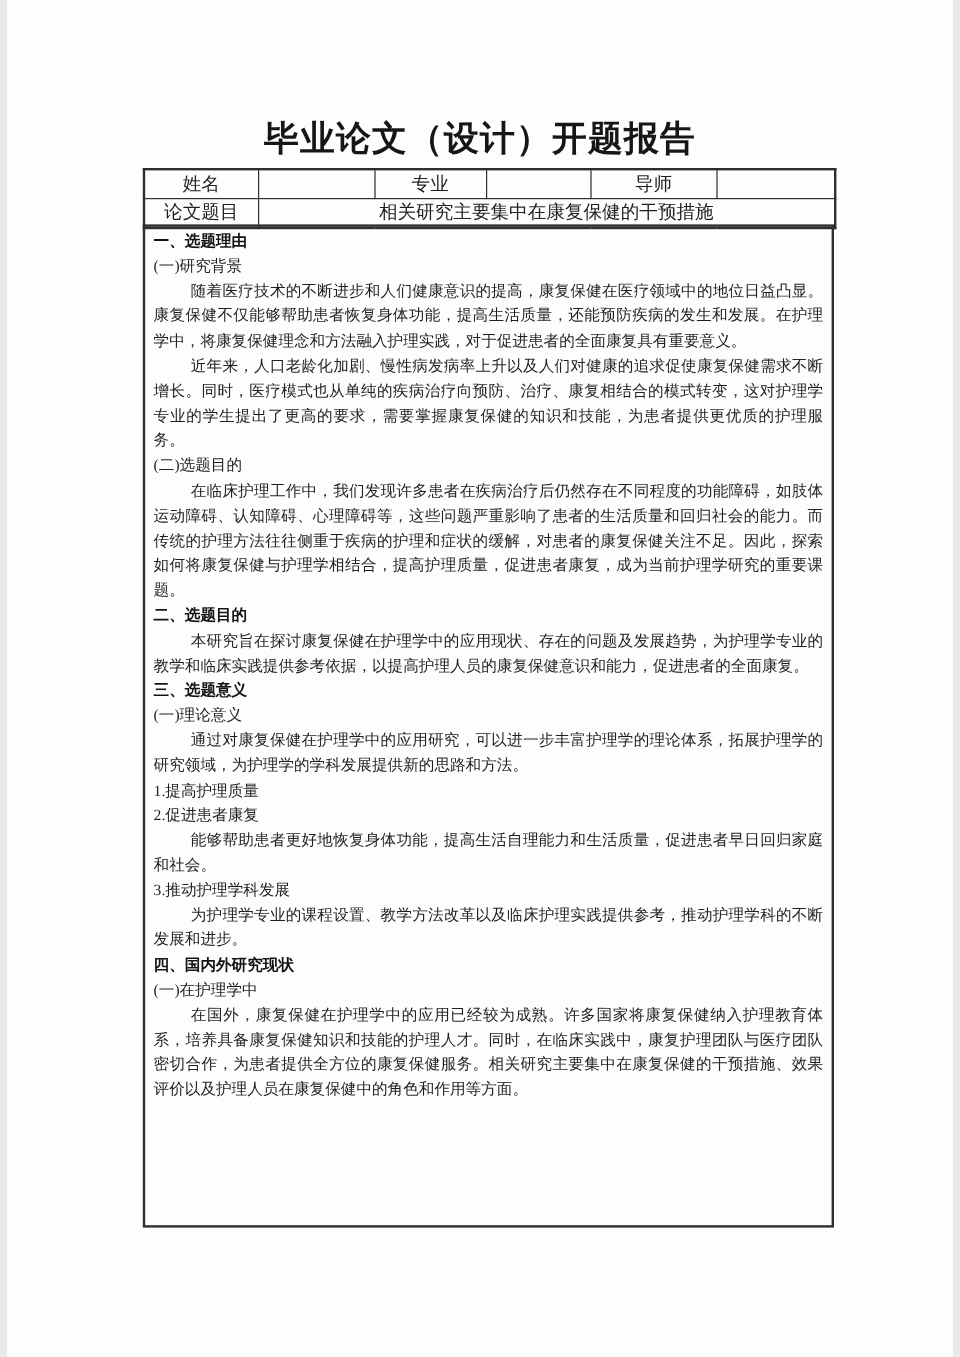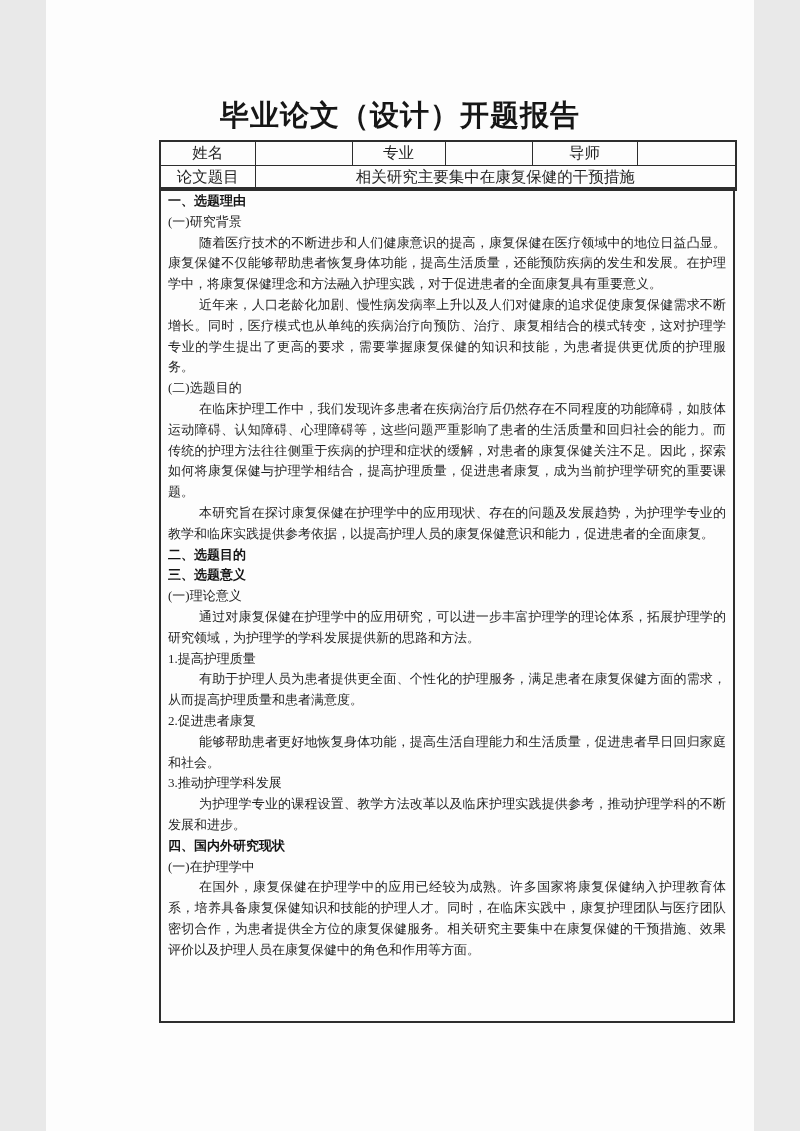--- a/index.html
+++ b/index.html
@@ -2,21 +2,21 @@
 <html><head>
 <meta charset="utf-8">
 <style>
   * { margin: 0; padding: 0; box-sizing: border-box; }
   html, body {
     background: #e9e9e9;
     font-family: "Liberation Serif", "DejaVu Serif", serif;
   }
   .sheet {
     position: relative;
-    width: 708px;
+    width: 788px;
     height: 1131px;
     margin: 0 auto;
     background: #fdfdfd;
     color: #1f1f1f;
     overflow: hidden;
   }
   .title {
     position: absolute;
     top: 96px;
     left: 0;
@@ -99,27 +99,26 @@
   </table>
 
   <div class="content-box">
     <div>
         <div class="block heading">一、选题理由</div>
         <div class="block subheading">(一)研究背景</div>
         <div class="block paragraph">随着医疗技术的不断进步和人们健康意识的提高，康复保健在医疗领域中的地位日益凸显。康复保健不仅能够帮助患者恢复身体功能，提高生活质量，还能预防疾病的发生和发展。在护理学中，将康复保健理念和方法融入护理实践，对于促进患者的全面康复具有重要意义。</div>
         <div class="block paragraph">近年来，人口老龄化加剧、慢性病发病率上升以及人们对健康的追求促使康复保健需求不断增长。同时，医疗模式也从单纯的疾病治疗向预防、治疗、康复相结合的模式转变，这对护理学专业的学生提出了更高的要求，需要掌握康复保健的知识和技能，为患者提供更优质的护理服务。</div>
         <div class="block subheading">(二)选题目的</div>
         <div class="block paragraph">在临床护理工作中，我们发现许多患者在疾病治疗后仍然存在不同程度的功能障碍，如肢体运动障碍、认知障碍、心理障碍等，这些问题严重影响了患者的生活质量和回归社会的能力。而传统的护理方法往往侧重于疾病的护理和症状的缓解，对患者的康复保健关注不足。因此，探索如何将康复保健与护理学相结合，提高护理质量，促进患者康复，成为当前护理学研究的重要课题。</div>
+        <div class="block heading">二、选题目的</div>
         <div class="block paragraph">本研究旨在探讨康复保健在护理学中的应用现状、存在的问题及发展趋势，为护理学专业的教学和临床实践提供参考依据，以提高护理人员的康复保健意识和能力，促进患者的全面康复。</div>
-        <div class="block heading">二、选题目的</div>
         <div class="block heading">三、选题意义</div>
         <div class="block subheading">(一)理论意义</div>
         <div class="block paragraph">通过对康复保健在护理学中的应用研究，可以进一步丰富护理学的理论体系，拓展护理学的研究领域，为护理学的学科发展提供新的思路和方法。</div>
         <div class="block subheading">1.提高护理质量</div>
-        <div class="block paragraph">有助于护理人员为患者提供更全面、个性化的护理服务，满足患者在康复保健方面的需求，从而提高护理质量和患者满意度。</div>
         <div class="block subheading">2.促进患者康复</div>
         <div class="block paragraph">能够帮助患者更好地恢复身体功能，提高生活自理能力和生活质量，促进患者早日回归家庭和社会。</div>
         <div class="block subheading">3.推动护理学科发展</div>
         <div class="block paragraph">为护理学专业的课程设置、教学方法改革以及临床护理实践提供参考，推动护理学科的不断发展和进步。</div>
         <div class="block heading">四、国内外研究现状</div>
         <div class="block subheading">(一)在护理学中</div>
         <div class="block paragraph">在国外，康复保健在护理学中的应用已经较为成熟。许多国家将康复保健纳入护理教育体系，培养具备康复保健知识和技能的护理人才。同时，在临床实践中，康复护理团队与医疗团队密切合作，为患者提供全方位的康复保健服务。相关研究主要集中在康复保健的干预措施、效果评价以及护理人员在康复保健中的角色和作用等方面。</div>
       </div>
   </div>
 

